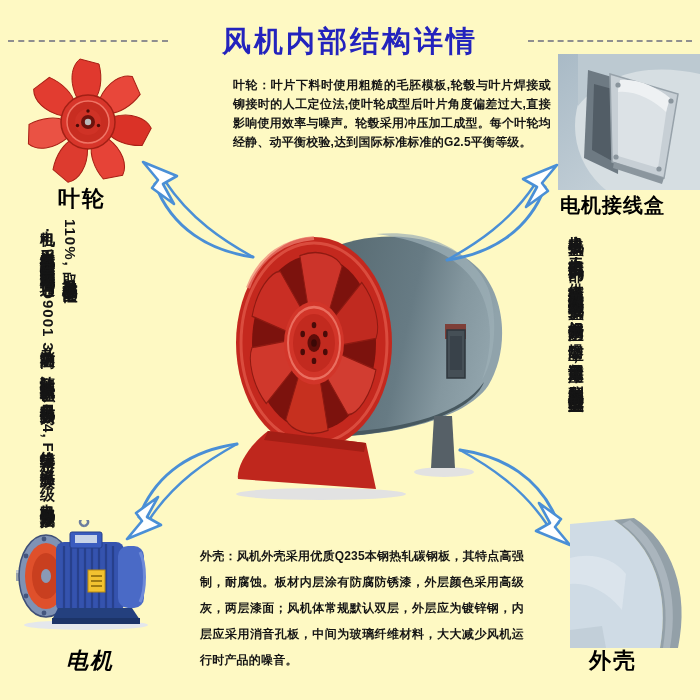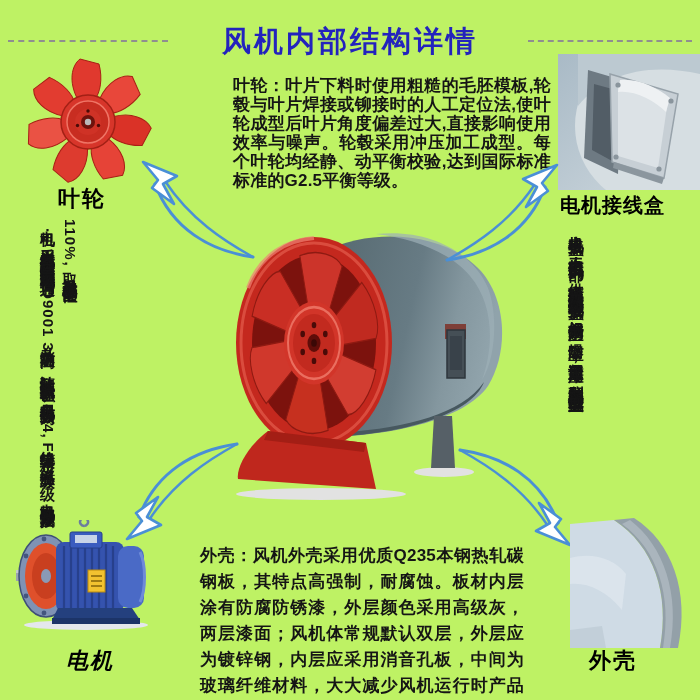--- a/index.html
+++ b/index.html
@@ -1,31 +1,31 @@
 <!DOCTYPE html>
 <html><head>
 <meta charset="utf-8">
 <style>
   html,body{margin:0;padding:0;}
   .page{
-    position:relative;width:700px;height:700px;background:#bef264;overflow:hidden;
+    position:relative;width:700px;height:700px;background:#fef9c3;overflow:hidden;
     font-family:"Liberation Sans",sans-serif;color:#111;
   }
   
   .page-title{
     position:absolute;left:0;top:22px;width:700px;text-align:center;
     font-family:"Liberation Serif",serif;font-weight:bold;
     font-size:29px;letter-spacing:3px;color:#2323bd;
   }
   .rule{position:absolute;top:40px;border-top:2px dashed #8f8f8f;height:0;}
   .rule.left{left:8px;width:160px;}
   .rule.right{left:528px;width:164px;}
   
   .desc{
-    position:absolute;font-size:17px;font-weight:bold;line-height:19px;
+    position:absolute;font-size:12px;font-weight:bold;line-height:19px;
     color:#151515;text-align:justify;letter-spacing:0.2px;
   }
   .desc.top{left:233px;top:76px;width:318px;}
   .desc.bottom{left:200px;top:543px;width:324px;line-height:26px;}
   .vtext{
     position:absolute;font-size:15px;font-weight:bold;color:#151515;
     writing-mode:vertical-lr;text-orientation:mixed;letter-spacing:1px;
   }
   .vtext.left{left:36px;top:219px;height:283px;line-height:22.5px;}
   .vtext.right{left:564px;top:223px;height:293px;line-height:25px;font-size:15.5px;}

